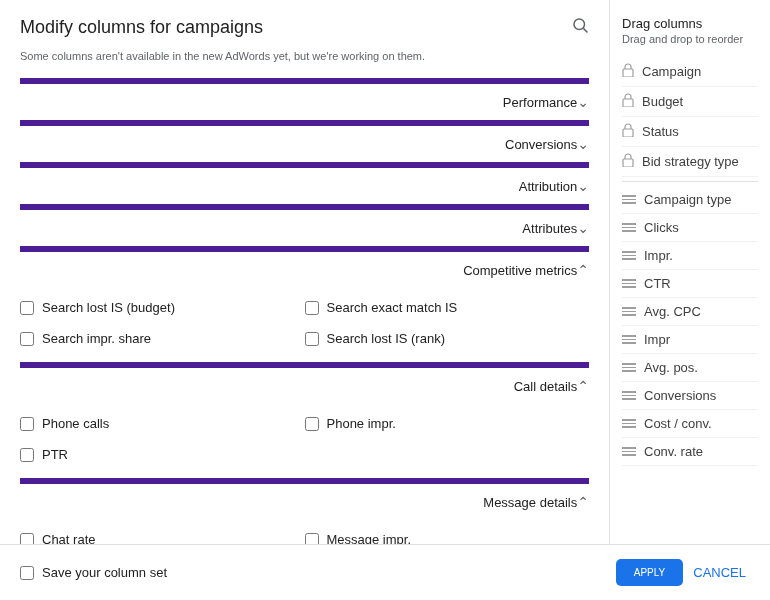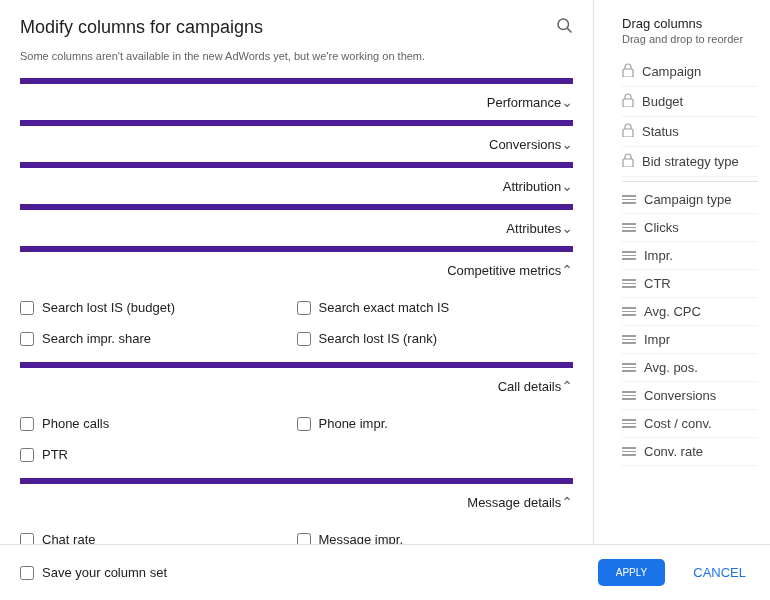--- a/index.html
+++ b/index.html
@@ -1,39 +1,39 @@
 <!DOCTYPE html>
 <html><head>
   <meta charset="utf-8">
   <style>
     * { box-sizing: border-box; margin: 0; padding: 0; }
     body { font-family: Arial, sans-serif; font-size: 13px; color: #333; background: #fff; width: 770px; height: 600px; overflow: hidden; display: flex; flex-direction: column; }
 
-    .main-container { display: flex; flex: 1; overflow: hidden; gap: 16px; }
+    .main-container { display: flex; flex: 1; overflow: hidden; }
 
     
     .left-panel { flex: 1; overflow-y: auto; padding: 16px 20px; border-right: 1px solid #e0e0e0; }
 
     .page-title { font-size: 18px; font-weight: 400; color: #212121; margin-bottom: 12px; display: flex; align-items: center; justify-content: space-between; }
     .search-icon-btn { background: none; border: none; cursor: pointer; color: #5f6368; font-size: 16px; }
 
     .info-text { font-size: 11px; color: #5f6368; margin-bottom: 16px; }
 
     .section-header { display: flex; align-items: center; justify-content: flex-end; padding: 10px 0; border-top: 6px solid #4c1d95; cursor: pointer; font-size: 13px; color: #212121; }
     .section-header:first-of-type { border-top: 1px solid #e0e0e0; }
     .chevron { font-size: 14px; color: #5f6368; }
 
     .section-content { padding: 8px 0 12px 0; }
     .checkbox-grid { display: flex; flex-wrap: wrap; gap: 8px 0; }
     .checkbox-item { display: flex; align-items: center; width: 50%; padding: 4px 0; gap: 8px; cursor: pointer; }
     .checkbox-item input[type="checkbox"] { width: 14px; height: 14px; cursor: pointer; }
     .checkbox-label { font-size: 13px; color: #212121; }
 
     
-    .bottom-bar { display: flex; align-items: center; padding: 12px 20px; border-top: 1px solid #e0e0e0; gap: 24px; background: #fff; }
+    .bottom-bar { display: flex; align-items: center; padding: 12px 20px; border-top: 1px solid #e0e0e0; gap: 6px; background: #fff; }
     .save-col-set { display: flex; align-items: center; gap: 8px; flex: 1; }
     .save-col-set input[type="checkbox"] { width: 14px; height: 14px; cursor: pointer; }
     .save-col-label { font-size: 13px; color: #212121; }
 
     .btn-apply { background: #1a73e8; color: #fff; border: none; padding: 8px 18px; font-size: 10px; font-weight: 500; cursor: pointer; border-radius: 5px; }
     .btn-cancel { background: none; border: none; color: #1a73e8; font-size: 13px; font-weight: 400; cursor: pointer; padding: 8px 4px; }
 
     
     .right-panel { width: 160px; padding: 16px 12px; overflow-y: auto; background: #fff; }
     .right-panel-title { font-size: 13px; font-weight: 500; color: #212121; margin-bottom: 2px; }

